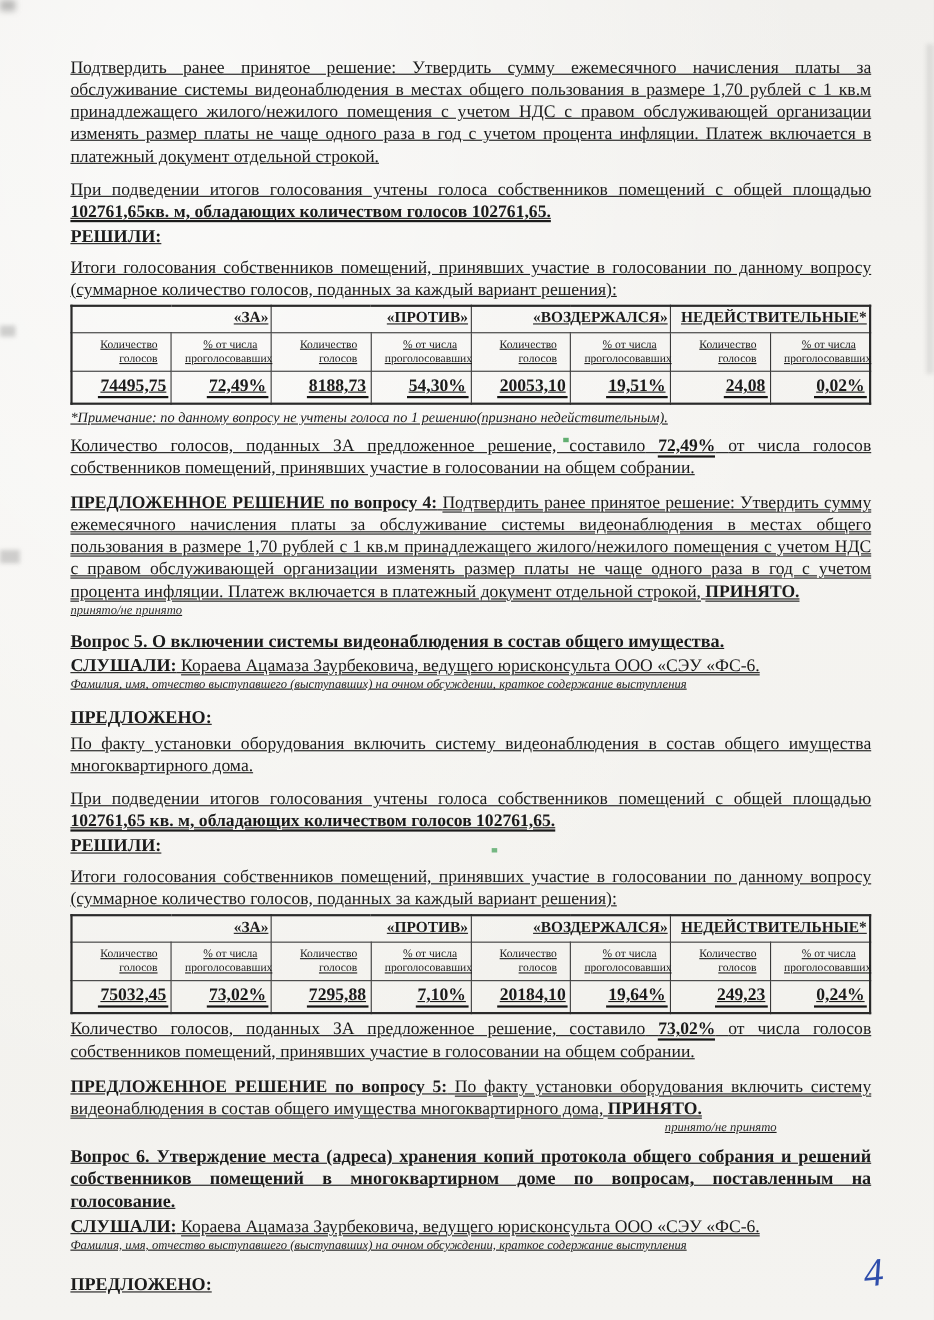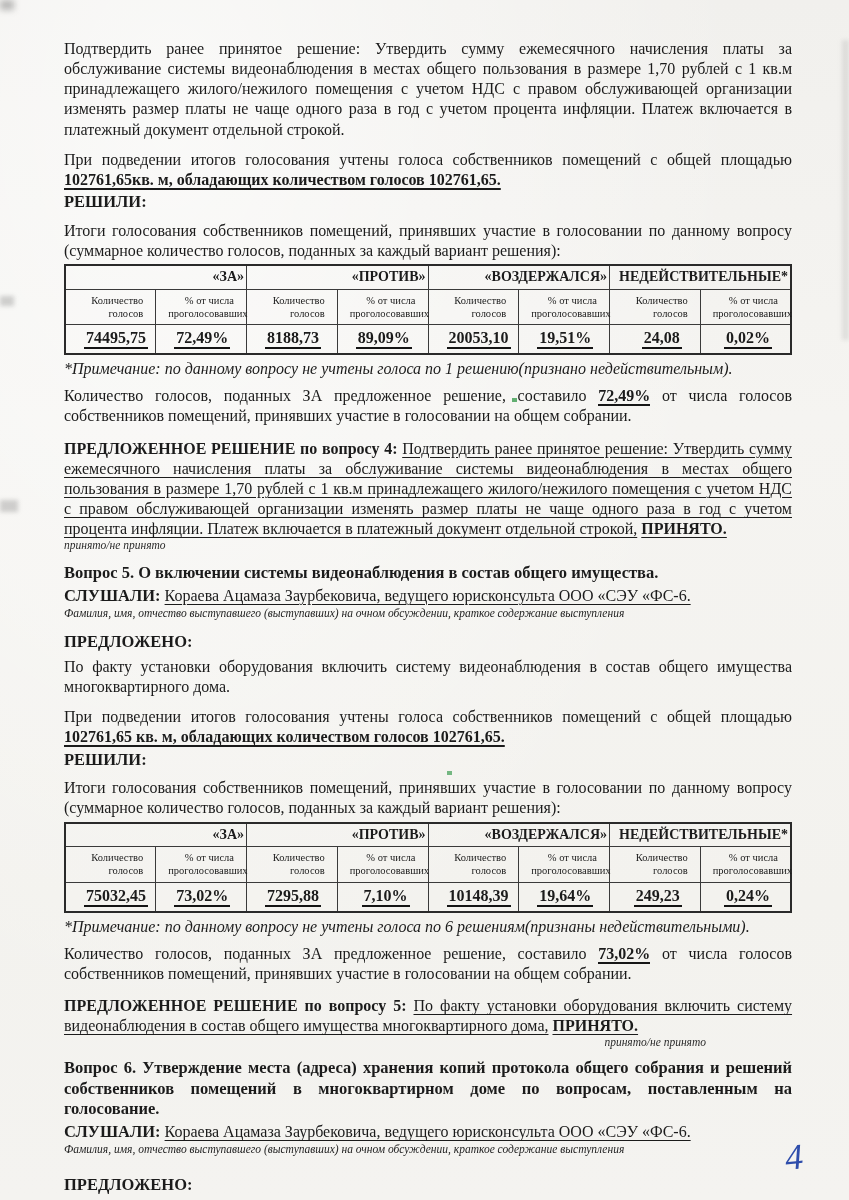--- a/index.html
+++ b/index.html
@@ -7,48 +7,48 @@
     position:relative;
     width:849px;height:1200px;
     margin:0 auto;
     overflow:hidden;
     background:
       radial-gradient(ellipse at 20% 10%, rgba(255,255,255,.6), rgba(255,255,255,0) 60%),
       linear-gradient(180deg,#f1f0ed 0%,#f5f4f1 35%,#f3f2ee 75%,#f4f3f0 100%);
     font-family:"Liberation Serif","DejaVu Serif",serif;
     color:#1b1b1b;
   }
-  .content{position:absolute;top:39px;left:64px;width:728px;}
+  .content{position:absolute;top:52px;left:64px;width:728px;text-decoration:underline;}
   p{margin:0;}
   .body{font-size:16px;line-height:1.26;}
   .jtext{text-align:justify;}
   .b{font-weight:700;}
   .mb10{margin-bottom:10px;}
   .mb12{margin-bottom:12px;}
   .mb8{margin-bottom:8px;}
   .mb4{margin-bottom:4px;}
   .mb3{margin-bottom:3px;}
   .mb2{margin-bottom:2px;}
   .u-reg{text-decoration:underline;text-decoration-thickness:1.3px;text-underline-offset:3px;text-align:center;}
   .bold-underline{font-weight:700;text-decoration:underline;text-decoration-thickness:2px;text-underline-offset:3px;}
   .num{font-weight:700;border-bottom:2.4px solid #161616;padding-bottom:0px;}
   .heading-bold{font-weight:700;font-size:16.5px;line-height:1.25;}
-  .note{font-size:16px;font-style:italic;line-height:1.2;margin-bottom:8px;}
+  .note{font-size:13px;font-style:italic;line-height:1.2;margin-bottom:8px;}
   .hint{font-size:11.5px;font-style:italic;line-height:1.2;color:#2a2a2a;}
   .hint-right{text-align:right;padding-right:86px;}
   .caption{font-size:11.5px;font-style:italic;line-height:1.2;color:#222;}
 
   table.vote-table{
     width:100%;border-collapse:collapse;table-layout:fixed;
     border:2px solid #2a2a2a;margin-bottom:4px;
   }
   table.vote-table td{border:1px solid #3a3a3a;text-align:right;vertical-align:middle;}
   tr.groups td{font-weight:700;font-size:14px;padding:3px 2px;line-height:1.2;}
   tr.subs td{font-size:10.5px;line-height:1.25;padding:4px 12px;}
-  tr.vals td{padding:4px 18px 6px;}
+  tr.vals td{padding:4px 2px 6px;}
   .val{font-weight:700;font-size:16px;border-bottom:2.6px solid #141414;padding:0 2px 1px;}
 
   .page-number{
     position:absolute;right:46px;bottom:22px;
     font-size:36px;color:#2e4dab;font-style:italic;
     transform:rotate(-6deg);
     font-family:"Liberation Serif",serif;
   }
   .artifact{position:absolute;pointer-events:none;}
   .a-corner{left:0;top:0;width:14px;height:10px;background:rgba(70,70,70,.35);filter:blur(3px);}
@@ -95,21 +95,21 @@
         <td>% от числа проголосовавших</td>
         <td>Количество голосов</td>
         <td>% от числа проголосовавших</td>
         <td>Количество голосов</td>
         <td>% от числа проголосовавших</td>
       </tr>
       <tr class="vals">
         <td><span class="val">74495,75</span></td>
         <td><span class="val">72,49%</span></td>
         <td><span class="val">8188,73</span></td>
-        <td><span class="val">89,09%</span></td>
+        <td><span class="val">54,30%</span></td>
         <td><span class="val">20053,10</span></td>
         <td><span class="val">19,51%</span></td>
         <td><span class="val">24,08</span></td>
         <td><span class="val">0,02%</span></td>
       </tr>
       </tbody>
     </table>
 
     <p class="note">*Примечание: по данному вопросу не учтены голоса по 1 решению(признано недействительным).</p>
 
@@ -151,29 +151,28 @@
         <td>Количество голосов</td>
         <td>% от числа проголосовавших</td>
         <td>Количество голосов</td>
         <td>% от числа проголосовавших</td>
       </tr>
       <tr class="vals">
         <td><span class="val">75032,45</span></td>
         <td><span class="val">73,02%</span></td>
         <td><span class="val">7295,88</span></td>
         <td><span class="val">7,10%</span></td>
-        <td><span class="val">10148,39</span></td>
+        <td><span class="val">20184,10</span></td>
         <td><span class="val">19,64%</span></td>
         <td><span class="val">249,23</span></td>
         <td><span class="val">0,24%</span></td>
       </tr>
       </tbody>
     </table>
 
-    <p class="note">*Примечание: по данному вопросу не учтены голоса по 6 решениям(признаны недействительными).</p>
 
     <p class="body jtext mb12"><span>Количество голосов, поданных ЗА предложенное решение, составило</span> <span class="num">73,02%</span> <span>от числа голосов собственников помещений, принявших участие в голосовании на общем собрании.</span></p>
 
     <p class="body jtext"><span class="b">ПРЕДЛОЖЕННОЕ РЕШЕНИЕ по вопросу 5:</span> <span class="u-reg">По факту установки оборудования включить систему видеонаблюдения в состав общего имущества многоквартирного дома,</span> <span class="u-reg b">ПРИНЯТО.</span></p>
 
     <p class="hint hint-right mb8">принято/не принято</p>
 
     <p class="body heading-bold jtext mb2">Вопрос 6. Утверждение места (адреса) хранения копий протокола общего собрания и решений собственников помещений в многоквартирном доме по вопросам, поставленным на голосование.</p>
 
     <p class="body"><span class="b" style="font-size:16.5px;">СЛУШАЛИ:</span> <span class="u-reg">Кораева Ацамаза Заурбековича, ведущего юрисконсульта ООО «СЭУ «ФС-6.</span></p>

